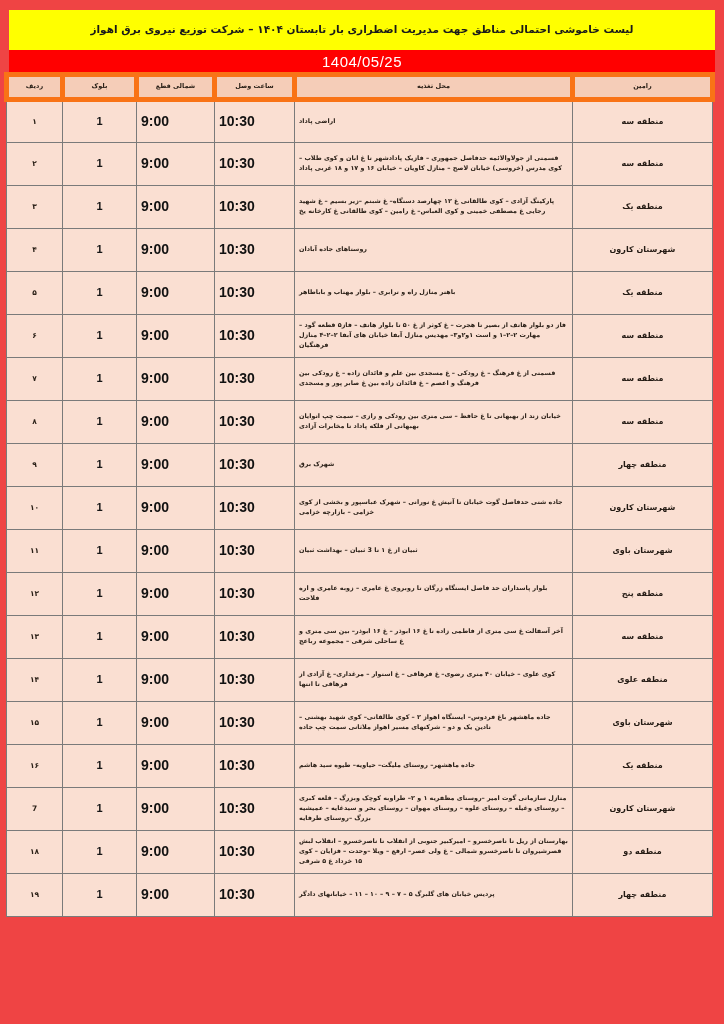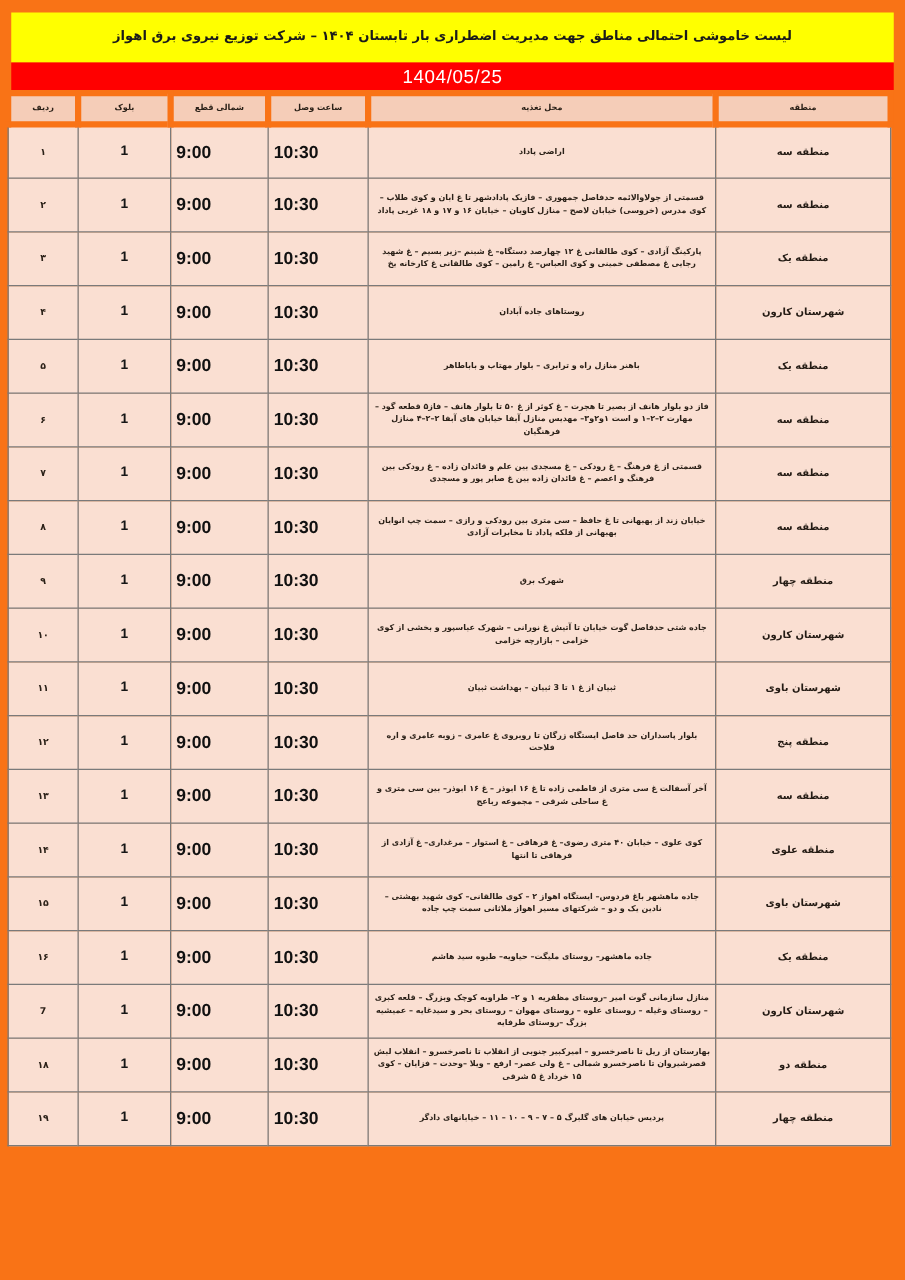--- a/index.html
+++ b/index.html
@@ -13,21 +13,21 @@
     height: 1024px;
     font-family: "DejaVu Sans", "Liberation Sans", sans-serif;
     color: #231f20;
     overflow: hidden;
   }
   .page {
     width: 724px;
     height: 1024px;
     box-sizing: border-box;
     padding: 10px 9px 0 9px;
-    background: #f97316;
+    background: #ef4444;
     position: relative;
   }
   .banner {
     width: 706px;
     height: 40px;
     background: #ffff00;
     display: flex;
     align-items: center;
     justify-content: center;
     box-sizing: border-box;
@@ -107,21 +107,21 @@
   }
   td.cell-time {
     text-align: left;
     font-size: 14px;
     font-weight: 700;
     color: #111111;
     font-family: "Liberation Sans", sans-serif;
     direction: ltr;
   }
   td.cell-mahal {
-    text-align: center;
+    text-align: left;
     font-size: 6.4px;
     font-weight: 600;
     color: #2b2118;
     padding: 4px 8px;
     line-height: 1.8;
   }
   td.cell-mantagheh {
     text-align: center;
     font-size: 8px;
     font-weight: 700;
@@ -146,21 +146,21 @@
     <colgroup>
       <col class="c-mantagheh">
       <col class="c-mahal">
       <col class="c-vasl">
       <col class="c-ghat">
       <col class="c-blok">
       <col class="c-radif">
     </colgroup>
     <thead>
       <tr>
-        <th>منطقه</th>
+        <th>رامین</th>
         <th>محل تغذیه</th>
         <th>ساعت وصل</th>
         <th>شمالی قطع</th>
         <th>بلوک</th>
         <th>ردیف</th>
       </tr>
     </thead>
     <tbody id="table-body">
         <tr>
           <td class="cell-mantagheh">منطقه سه</td>

